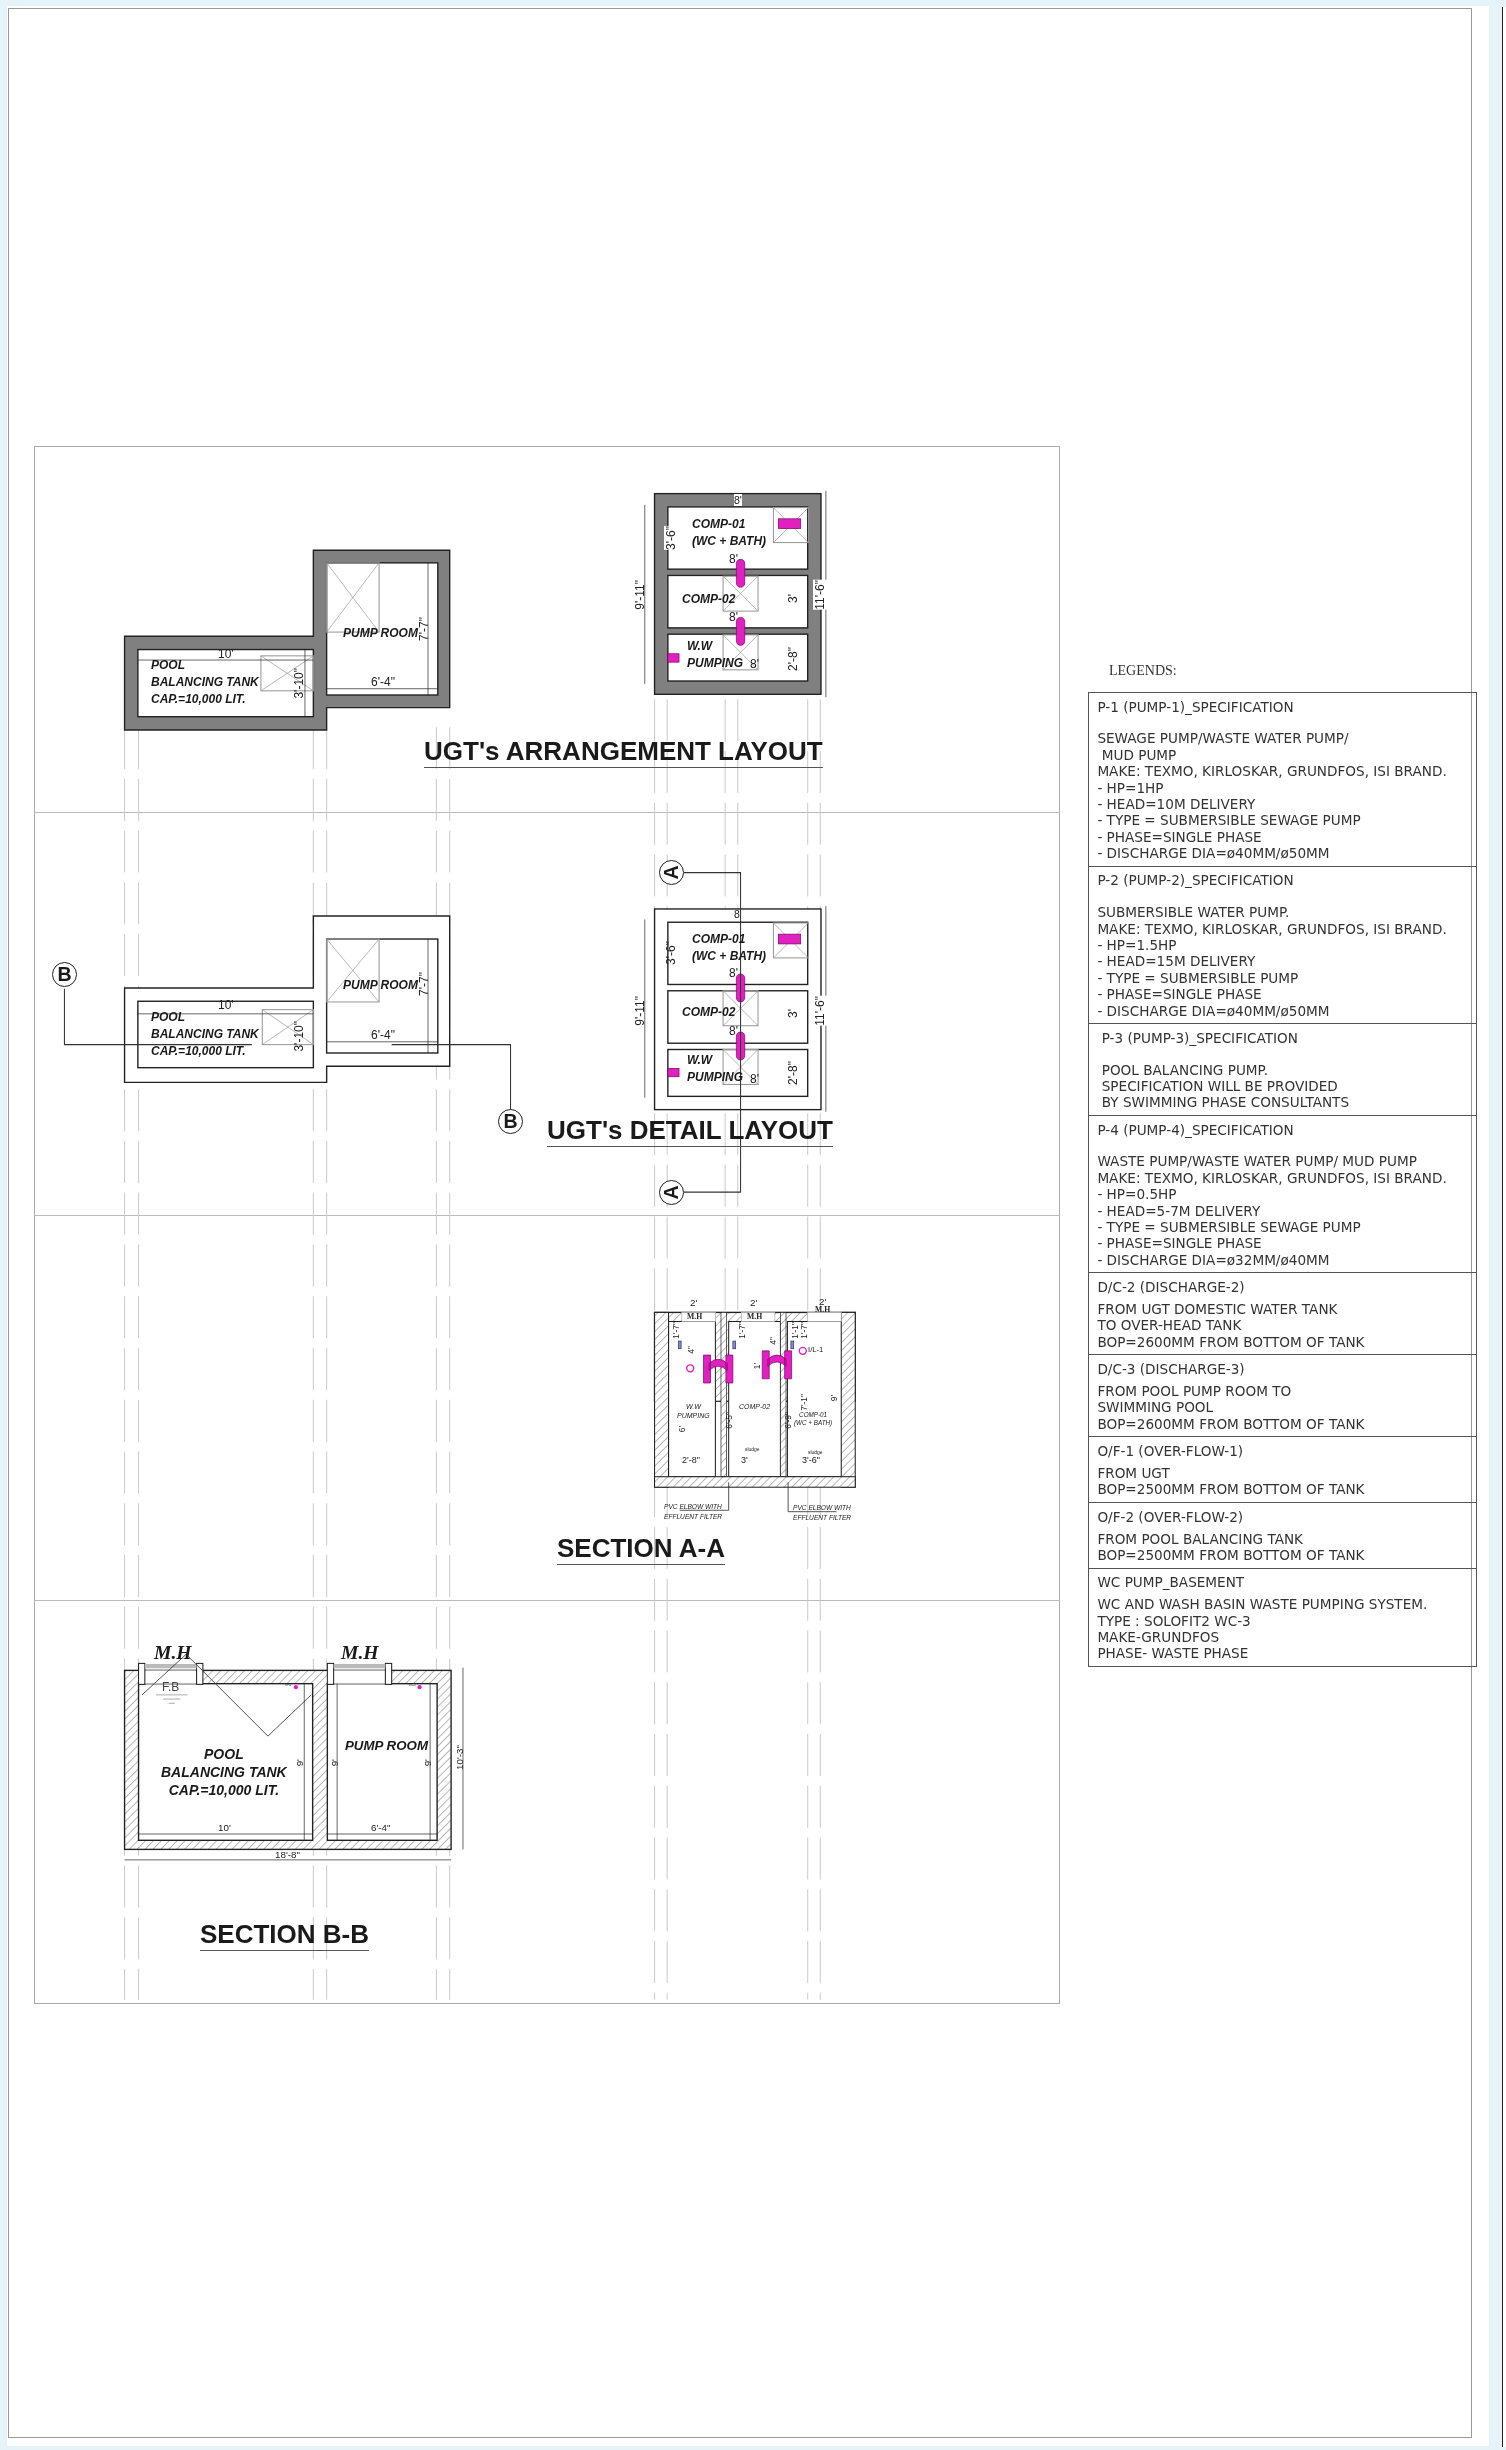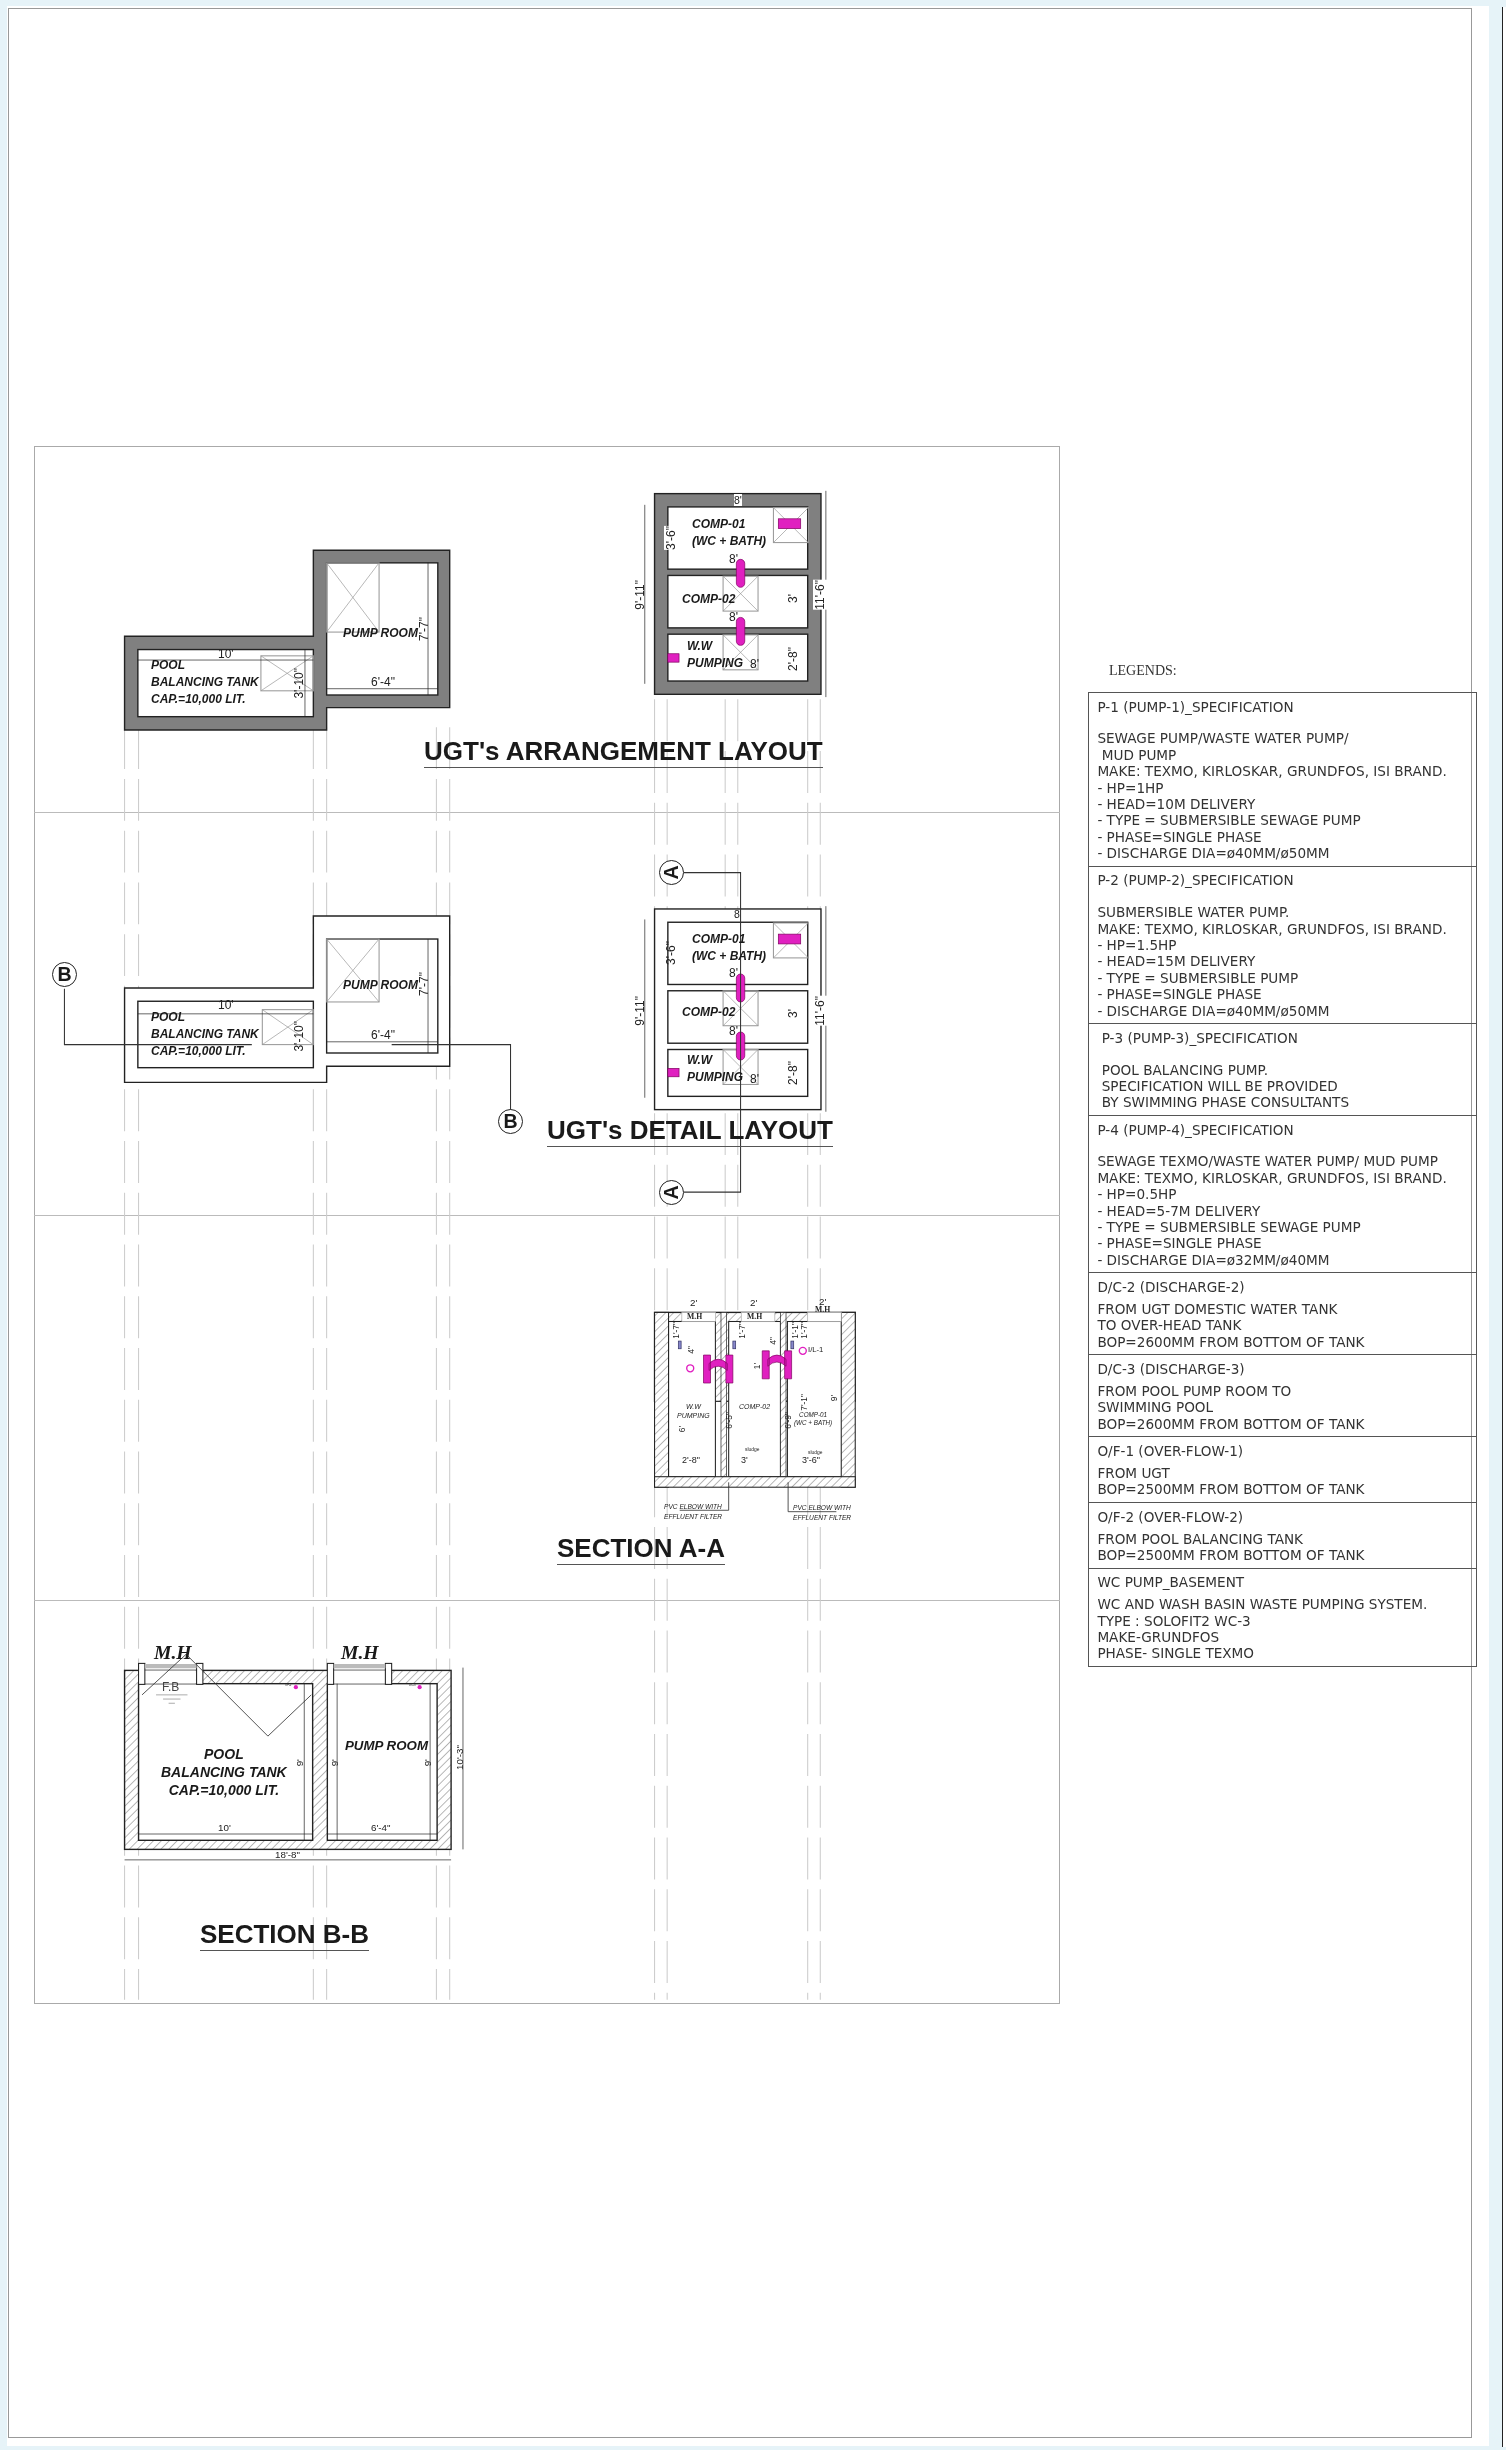--- a/index.html
+++ b/index.html
@@ -342,21 +342,21 @@
     <div class="lg-row">
       <div class="lg-title lg-line"> P-3 (PUMP-3)_SPECIFICATION</div>
       <div class="lg-gap" style="height: 15.4px;"></div>
       <div class="lg-line"> POOL BALANCING PUMP.</div>
       <div class="lg-line"> SPECIFICATION WILL BE PROVIDED</div>
       <div class="lg-line"> BY SWIMMING PHASE CONSULTANTS</div>
     </div>
     <div class="lg-row">
       <div class="lg-title lg-line">P-4 (PUMP-4)_SPECIFICATION</div>
       <div class="lg-gap" style="height: 15.4px;"></div>
-      <div class="lg-line">SEWAGE TEXMO/WASTE WATER PUMP/ MUD PUMP</div>
+      <div class="lg-line">WASTE PUMP/WASTE WATER PUMP/ MUD PUMP</div>
       <div class="lg-line">MAKE: TEXMO, KIRLOSKAR, GRUNDFOS, ISI BRAND.</div>
       <div class="lg-line">- HP=0.5HP</div>
       <div class="lg-line">- HEAD=5-7M DELIVERY</div>
       <div class="lg-line">- TYPE = SUBMERSIBLE SEWAGE PUMP</div>
       <div class="lg-line">- PHASE=SINGLE PHASE</div>
       <div class="lg-line">- DISCHARGE DIA=ø32MM/ø40MM</div>
     </div>
     <div class="lg-row">
       <div class="lg-title lg-line">D/C-2 (DISCHARGE-2)</div>
       <div class="lg-gap" style="height: 5.6px;"></div>
@@ -382,16 +382,16 @@
       <div class="lg-gap" style="height: 5.6px;"></div>
       <div class="lg-line">FROM POOL BALANCING TANK</div>
       <div class="lg-line">BOP=2500MM FROM BOTTOM OF TANK</div>
     </div>
     <div class="lg-row">
       <div class="lg-title lg-line">WC PUMP_BASEMENT</div>
       <div class="lg-gap" style="height: 5.6px;"></div>
       <div class="lg-line">WC AND WASH BASIN WASTE PUMPING SYSTEM.</div>
       <div class="lg-line">TYPE : SOLOFIT2 WC-3</div>
       <div class="lg-line">MAKE-GRUNDFOS</div>
-      <div class="lg-line">PHASE- SINGLE TEXMO</div>
+      <div class="lg-line">PHASE- WASTE PHASE</div>
     </div>
   </div>
 
 
 </body></html>

